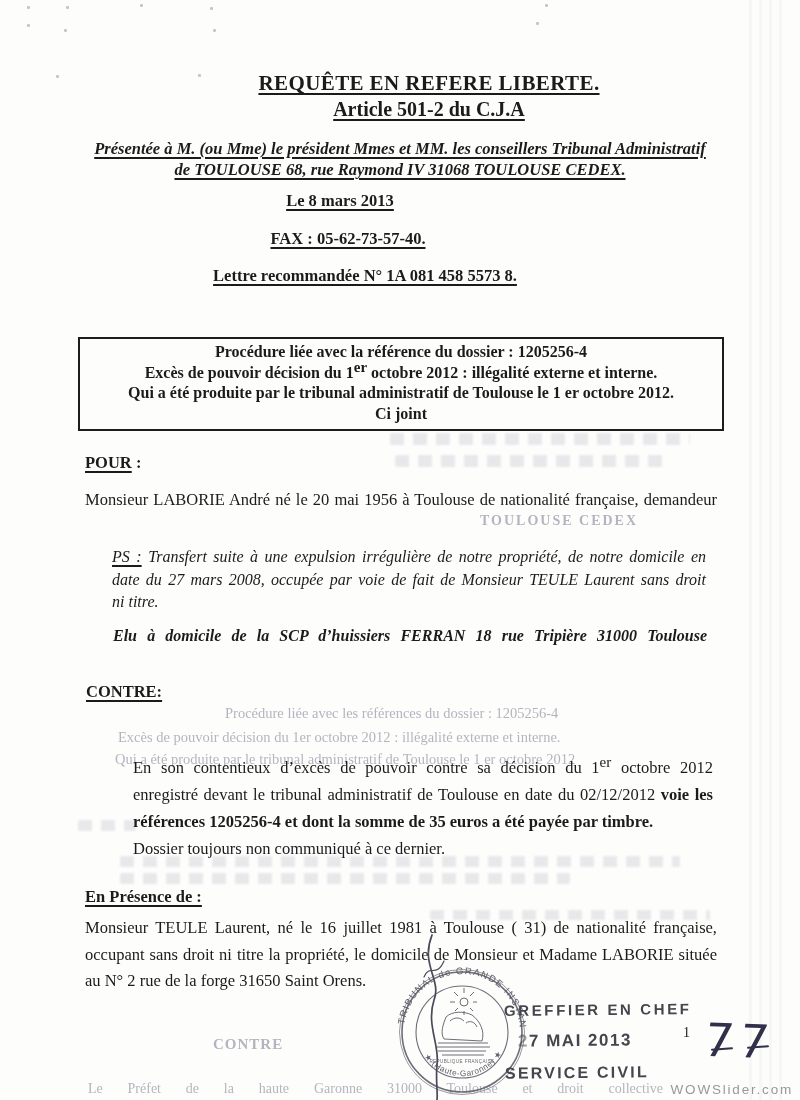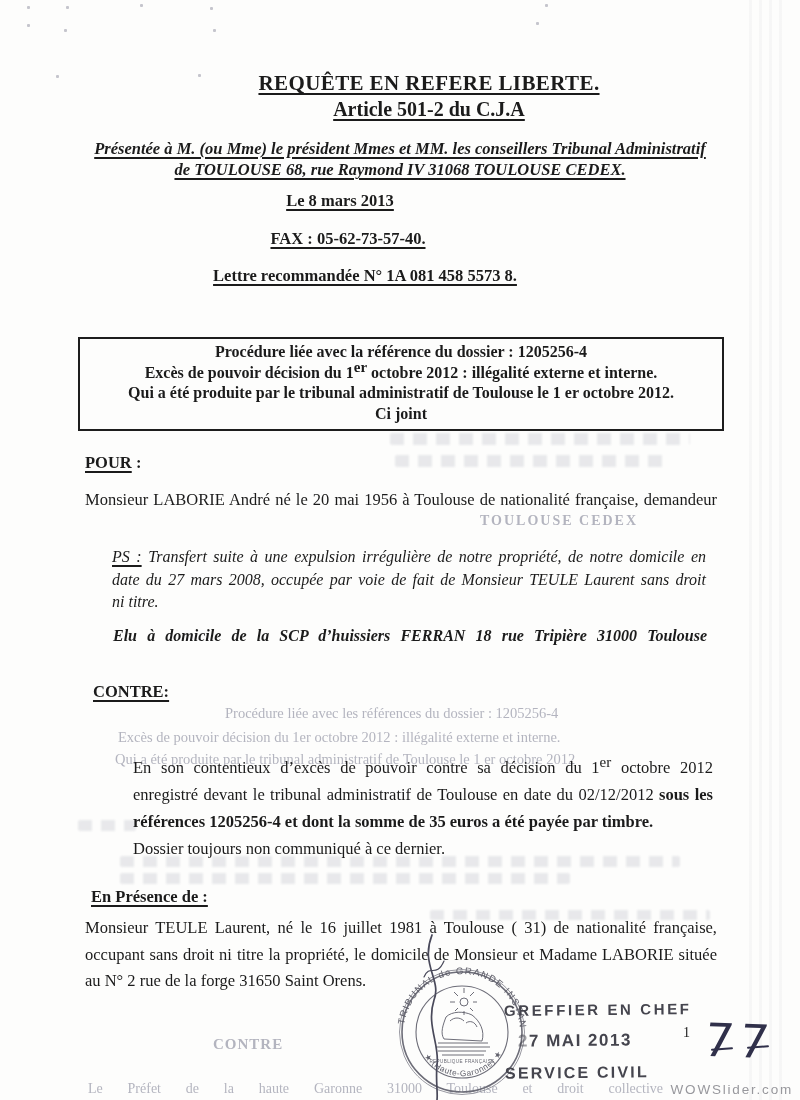--- a/index.html
+++ b/index.html
@@ -24,26 +24,26 @@
     left:78px;top:337px;width:628px;border:2px solid #1d1d1d;
     padding:3px 7px 5px 7px;text-align:center;font-weight:bold;font-size:16px;line-height:20.5px;
   }
   .sup{font-size:15px;vertical-align:super;line-height:0;}
   .sec-head{font-size:16.5px;font-weight:bold;}
   .body-par{font-size:16.5px;}
   .stretch{text-align:justify;text-align-last:justify;}
   .pour-par{left:85px;top:488px;width:632px;line-height:23px;}
   .ps-block{left:112px;top:546px;width:594px;font-size:16px;font-weight:normal;font-style:italic;line-height:22.5px;}
   .elu-line{left:113px;top:627px;width:594px;font-size:16px;font-weight:bold;font-style:italic;}
-  .contre-head{left:93px;top:682px;}
+  .contre-head{left:86px;top:682px;}
   .bullet-line{left:133px;top:719px;width:580px;font-size:16.5px;font-weight:bold;}
   .bullet-line::before{content:"•";position:absolute;left:-24px;top:0;font-size:16px;}
   .contre-par{left:133px;top:754px;width:580px;line-height:27px;}
   .dossier-line{left:133px;top:839px;font-size:16.5px;font-weight:normal;}
-  .pres-head{left:91px;top:887px;}
+  .pres-head{left:85px;top:887px;}
   .pres-par{left:85px;top:915px;width:632px;line-height:26.5px;}
   
   .ghost{position:absolute;color:rgba(118,120,140,0.55);filter:blur(.55px);font-family:"Liberation Serif",serif;}
   .gbar{position:absolute;border-radius:2px;filter:blur(1px);
     background:repeating-linear-gradient(90deg,rgba(125,128,148,.16) 0 14px,transparent 14px 23px);}
   
   .stamp{position:absolute;font-family:"Liberation Sans",sans-serif;font-weight:700;color:#45454e;transform:rotate(-0.6deg);}
   .st1{left:504px;top:1001px;font-size:15px;letter-spacing:2.6px;}
   .st2{left:518px;top:1031px;font-size:17px;letter-spacing:1.5px;}
   .st3{left:505px;top:1064px;font-size:16px;letter-spacing:2.2px;}
@@ -119,21 +119,21 @@
     <div class="stretch"><span class="ul">PS :</span><span> Transfert suite à une expulsion irrégulière de notre  propriété, de notre domicile en</span></div>
     <div class="stretch">date du 27 mars 2008, occupée par voie de fait de Monsieur TEULE Laurent sans droit</div>
     <div>ni titre.</div>
   </div>
 
   <div class="abs elu-line stretch">Elu à domicile de la SCP d’huissiers FERRAN 18 rue Tripière 31000 Toulouse</div>
 
   <div class="abs sec-head ul contre-head">CONTRE:</div>
   <div class="abs body-par contre-par">
     <div class="stretch"><span>En son contentieux d’excès de pouvoir contre sa décision du 1</span><span class="sup">er</span><span> octobre 2012</span></div>
-    <div class="stretch"><span>enregistré devant le tribunal administratif de Toulouse en date du 02/12/2012 </span><span class="b">sous les</span></div>
+    <div class="stretch"><span>enregistré devant le tribunal administratif de Toulouse en date du 02/12/2012 </span><span class="b">voie les</span></div>
     <div class="b">références 1205256-4 et dont la somme de 35 euros a été payée par timbre.</div>
   </div>
   <div class="abs dossier-line">Dossier toujours non communiqué à ce dernier.</div>
 
   <div class="abs sec-head ul pres-head">En Présence de :</div>
   <div class="abs body-par pres-par">
     <div class="stretch">Monsieur TEULE Laurent, né le 16 juillet 1981 à Toulouse ( 31) de nationalité française,</div>
     <div class="stretch">occupant sans droit ni titre la propriété, le domicile de Monsieur et Madame LABORIE située</div>
     <div>au N° 2 rue de la forge 31650 Saint Orens.</div>
   </div>

